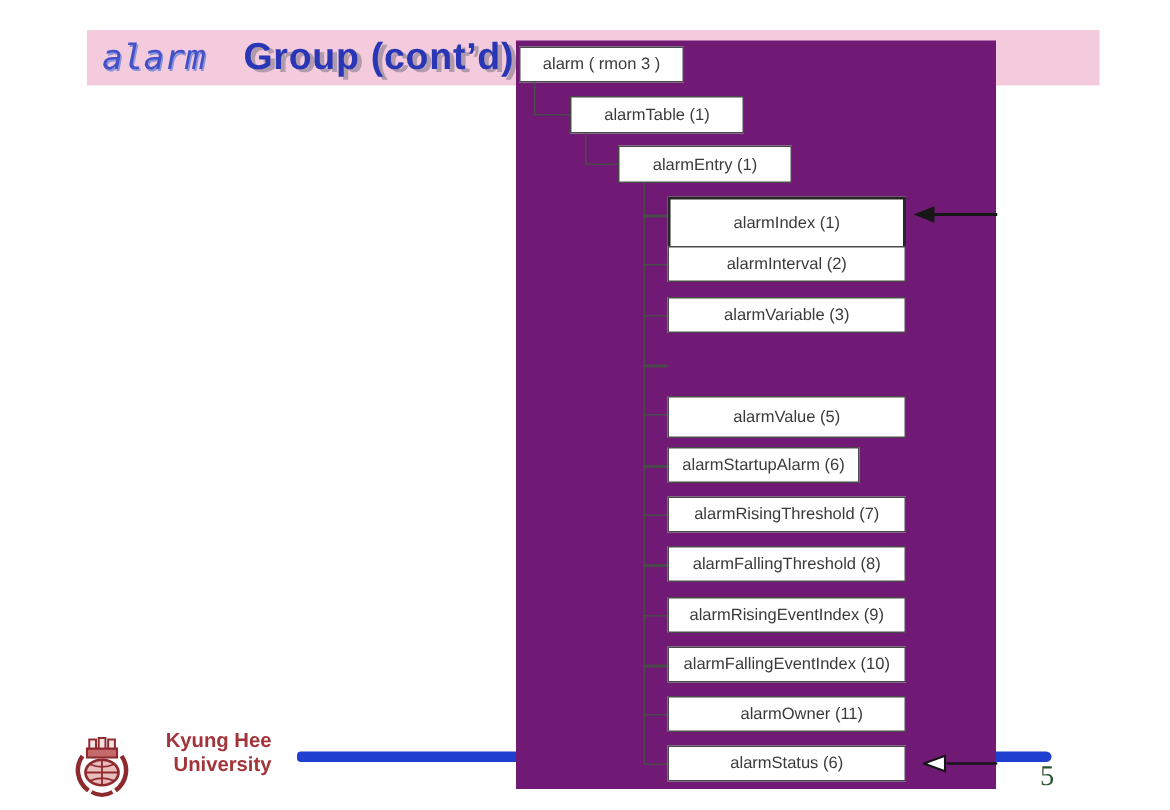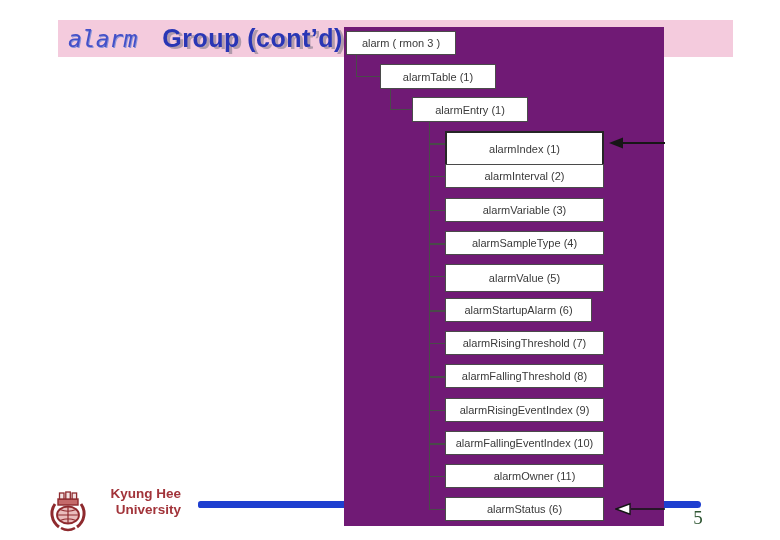--- a/index.html
+++ b/index.html
@@ -84,23 +84,22 @@
     <div class="line" style="left:85px; top:316px; width:16px; height:1px;"></div>
     <div class="line" style="left:85px; top:349px; width:16px; height:2px;"></div>
     <div class="line" style="left:85px; top:383px; width:16px; height:1px;"></div>
     <div class="line" style="left:85px; top:416px; width:16px; height:2px;"></div>
     <div class="line" style="left:85px; top:449px; width:16px; height:1px;"></div>
     <div class="line" style="left:85px; top:482px; width:16px; height:1px;"></div>
 
     <div class="node heavy" style="left:101px; top:104px; width:159px; height:36px;">alarmIndex (1)</div>
     <div class="node" style="left:101px; top:137px; width:159px; height:24px;">alarmInterval (2)</div>
     <div class="node" style="left:101px; top:171px; width:159px; height:24px;">alarmVariable (3)</div>
-    <div class="node" style="left:101px; top:204px; width:159px; height:24px;">alarmSampleType (4)</div>
     <div class="node" style="left:101px; top:237px; width:159px; height:28px;">alarmValue (5)</div>
-    <div class="node" style="left:101px; top:271px; width:147px; height:24px;">alarmStartupAlarm (6)</div>
+    <div class="node" style="left:101px; top:271px; width:128px; height:24px;">alarmStartupAlarm (6)</div>
     <div class="node" style="left:101px; top:304px; width:159px; height:24px;">alarmRisingThreshold (7)</div>
     <div class="node" style="left:101px; top:337px; width:159px; height:24px;">alarmFallingThreshold (8)</div>
     <div class="node" style="left:101px; top:371px; width:159px; height:24px;">alarmRisingEventIndex (9)</div>
     <div class="node" style="left:101px; top:404px; width:159px; height:24px;">alarmFallingEventIndex (10)</div>
     <div class="node" style="left:101px; top:437px; width:159px; height:24px;padding-left:20px;">alarmOwner (11)</div>
     <div class="node" style="left:101px; top:470px; width:159px; height:24px;">alarmStatus (6)</div>
 
     <svg class="arrow" style="left:265px; top:109px;" width="56" height="14">
       <polygon points="0,7 14,1.5 14,12.5" fill="#161616"></polygon>
       <rect x="12" y="6" width="44" height="2" fill="#161616"></rect>

